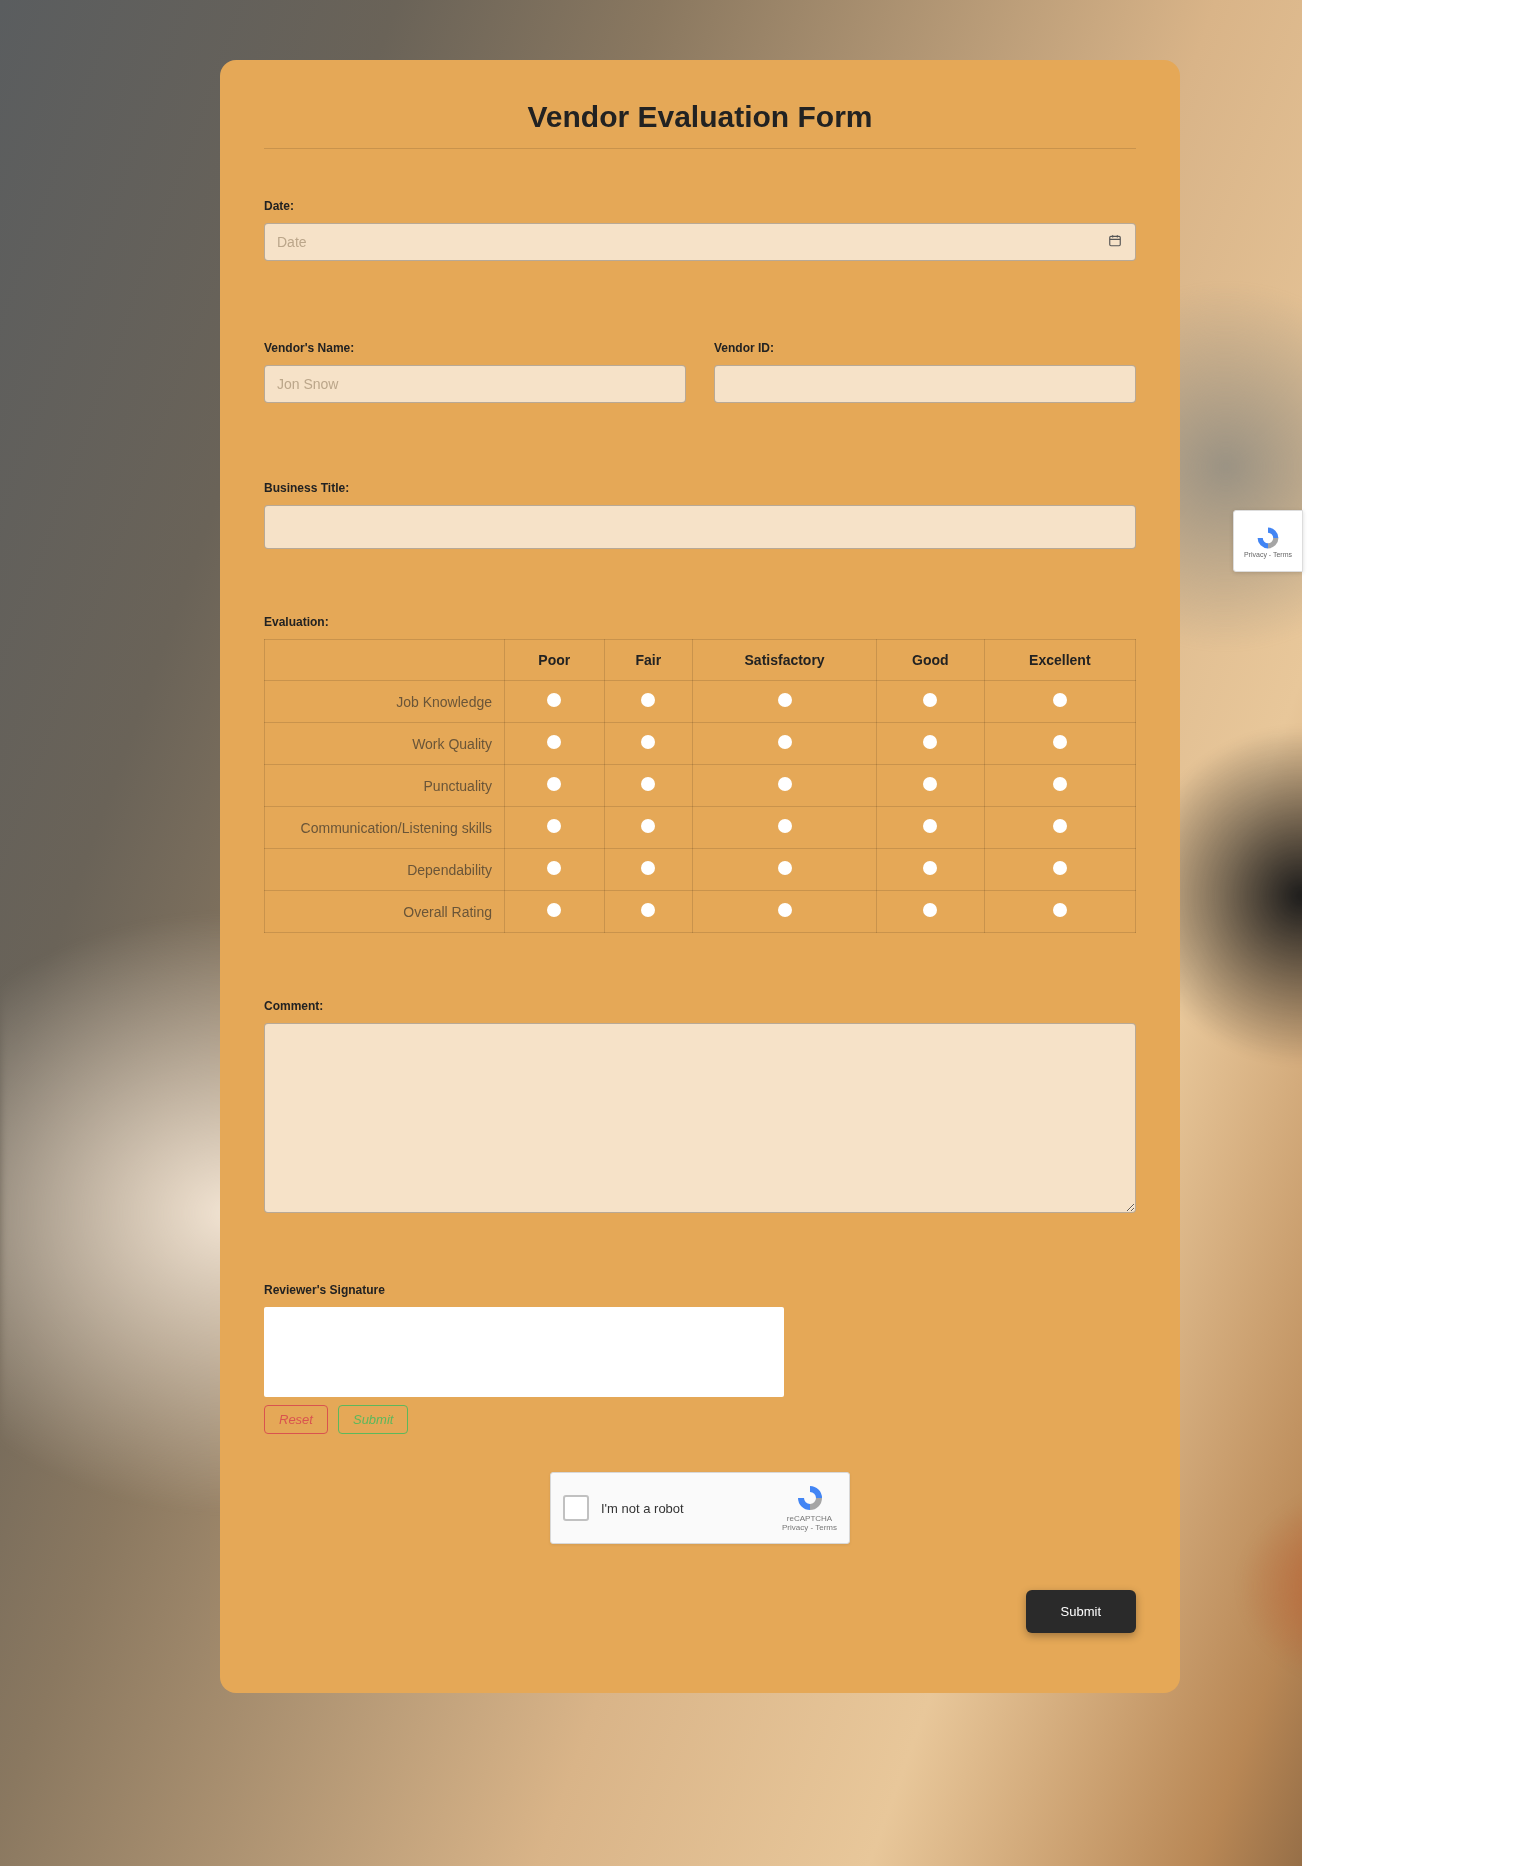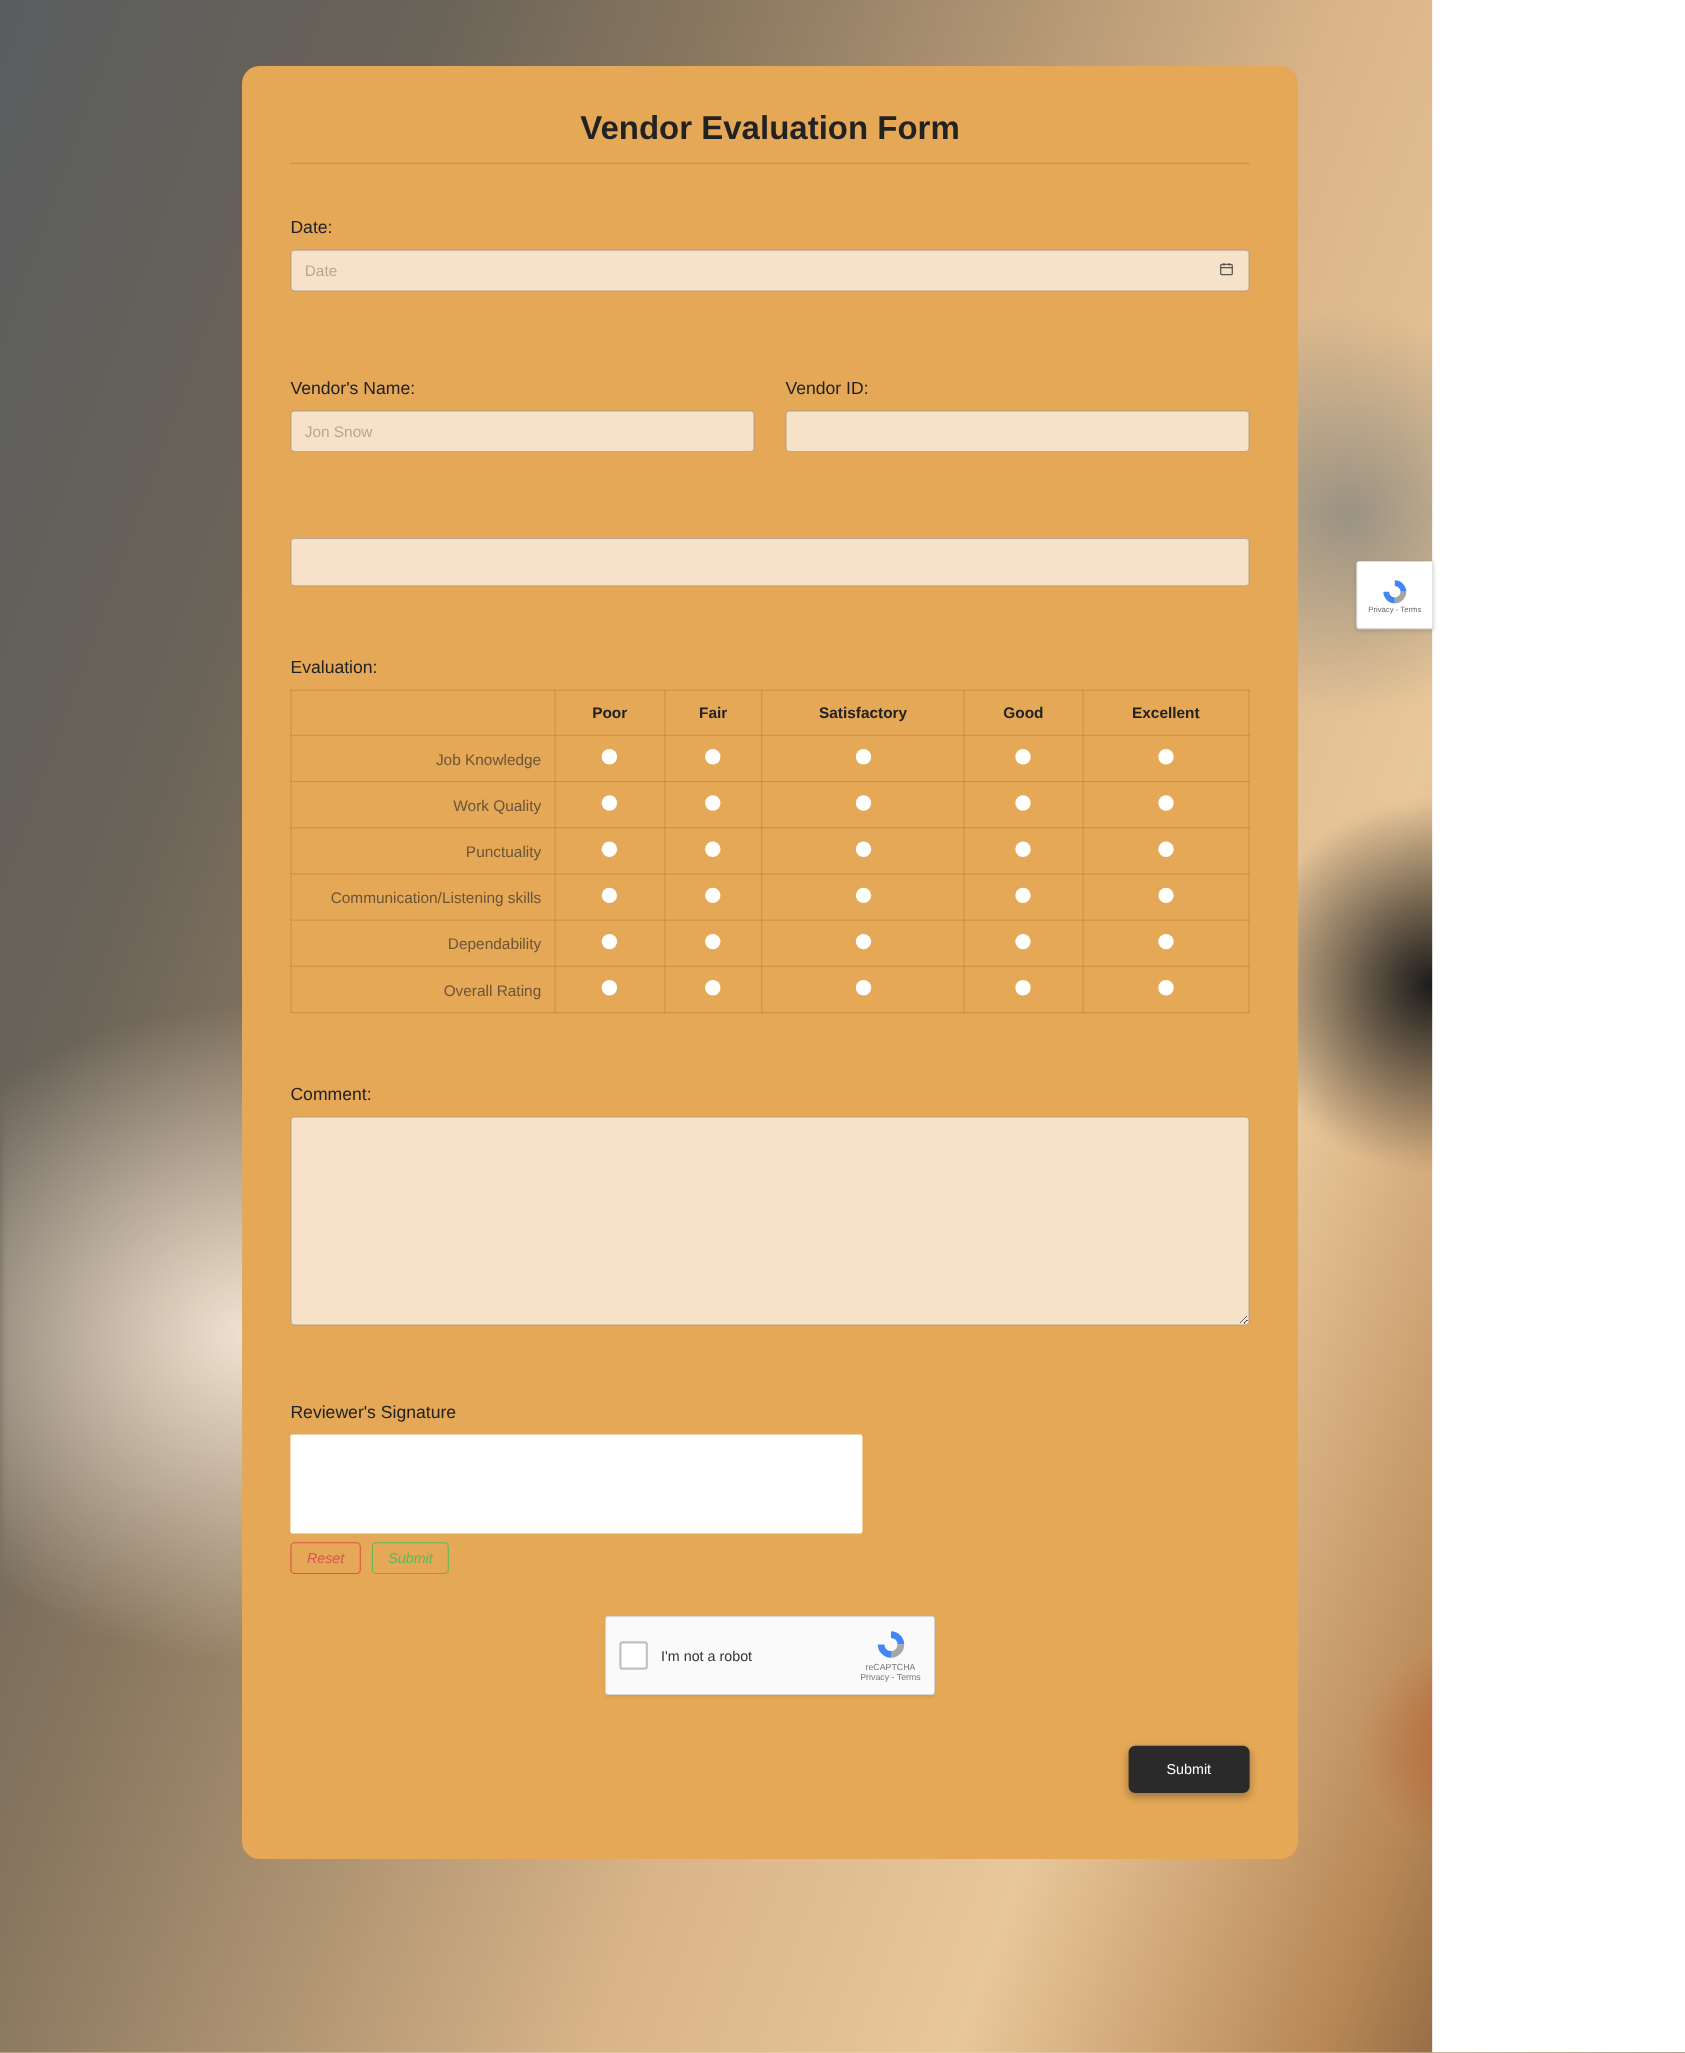--- a/index.html
+++ b/index.html
@@ -35,22 +35,22 @@
   .title {
     text-align:center;
     font-size: 30px;
     font-weight: 600;
     color: #222;
     padding-bottom: 14px;
     border-bottom: 1px solid rgba(0,0,0,0.12);
     margin-bottom: 50px;
   }
   .field-label {
-    font-size: 16px;
-    font-weight: 400;
+    font-size: 12px;
+    font-weight: 700;
     color: #222;
     margin-bottom: 10px;
     display:block;
   }
   .text-input, .big-input {
     width:100%;
     background:#f6e2c8;
     border:1px solid rgba(0,0,0,0.25);
     border-radius:4px;
     padding:10px 12px;
@@ -170,20 +170,21 @@
       <label class="field-label">Vendor's Name:</label>
       <input class="text-input" type="text" placeholder="Jon Snow" style="">
     </div>
     <div>
       <label class="field-label">Vendor ID:</label>
       <input class="text-input" type="text" style="">
     </div>
   </div>
 
   <div class="blk">
+    <label class="field-label">Business Title:</label>
     <input class="big-input" type="text" style="height: 44px;">
   </div>
 
   <div class="blk">
     <label class="field-label">Evaluation:</label>
     <table>
       <thead>
         <tr>
           <th></th>
           <th class="opt">Poor</th>

